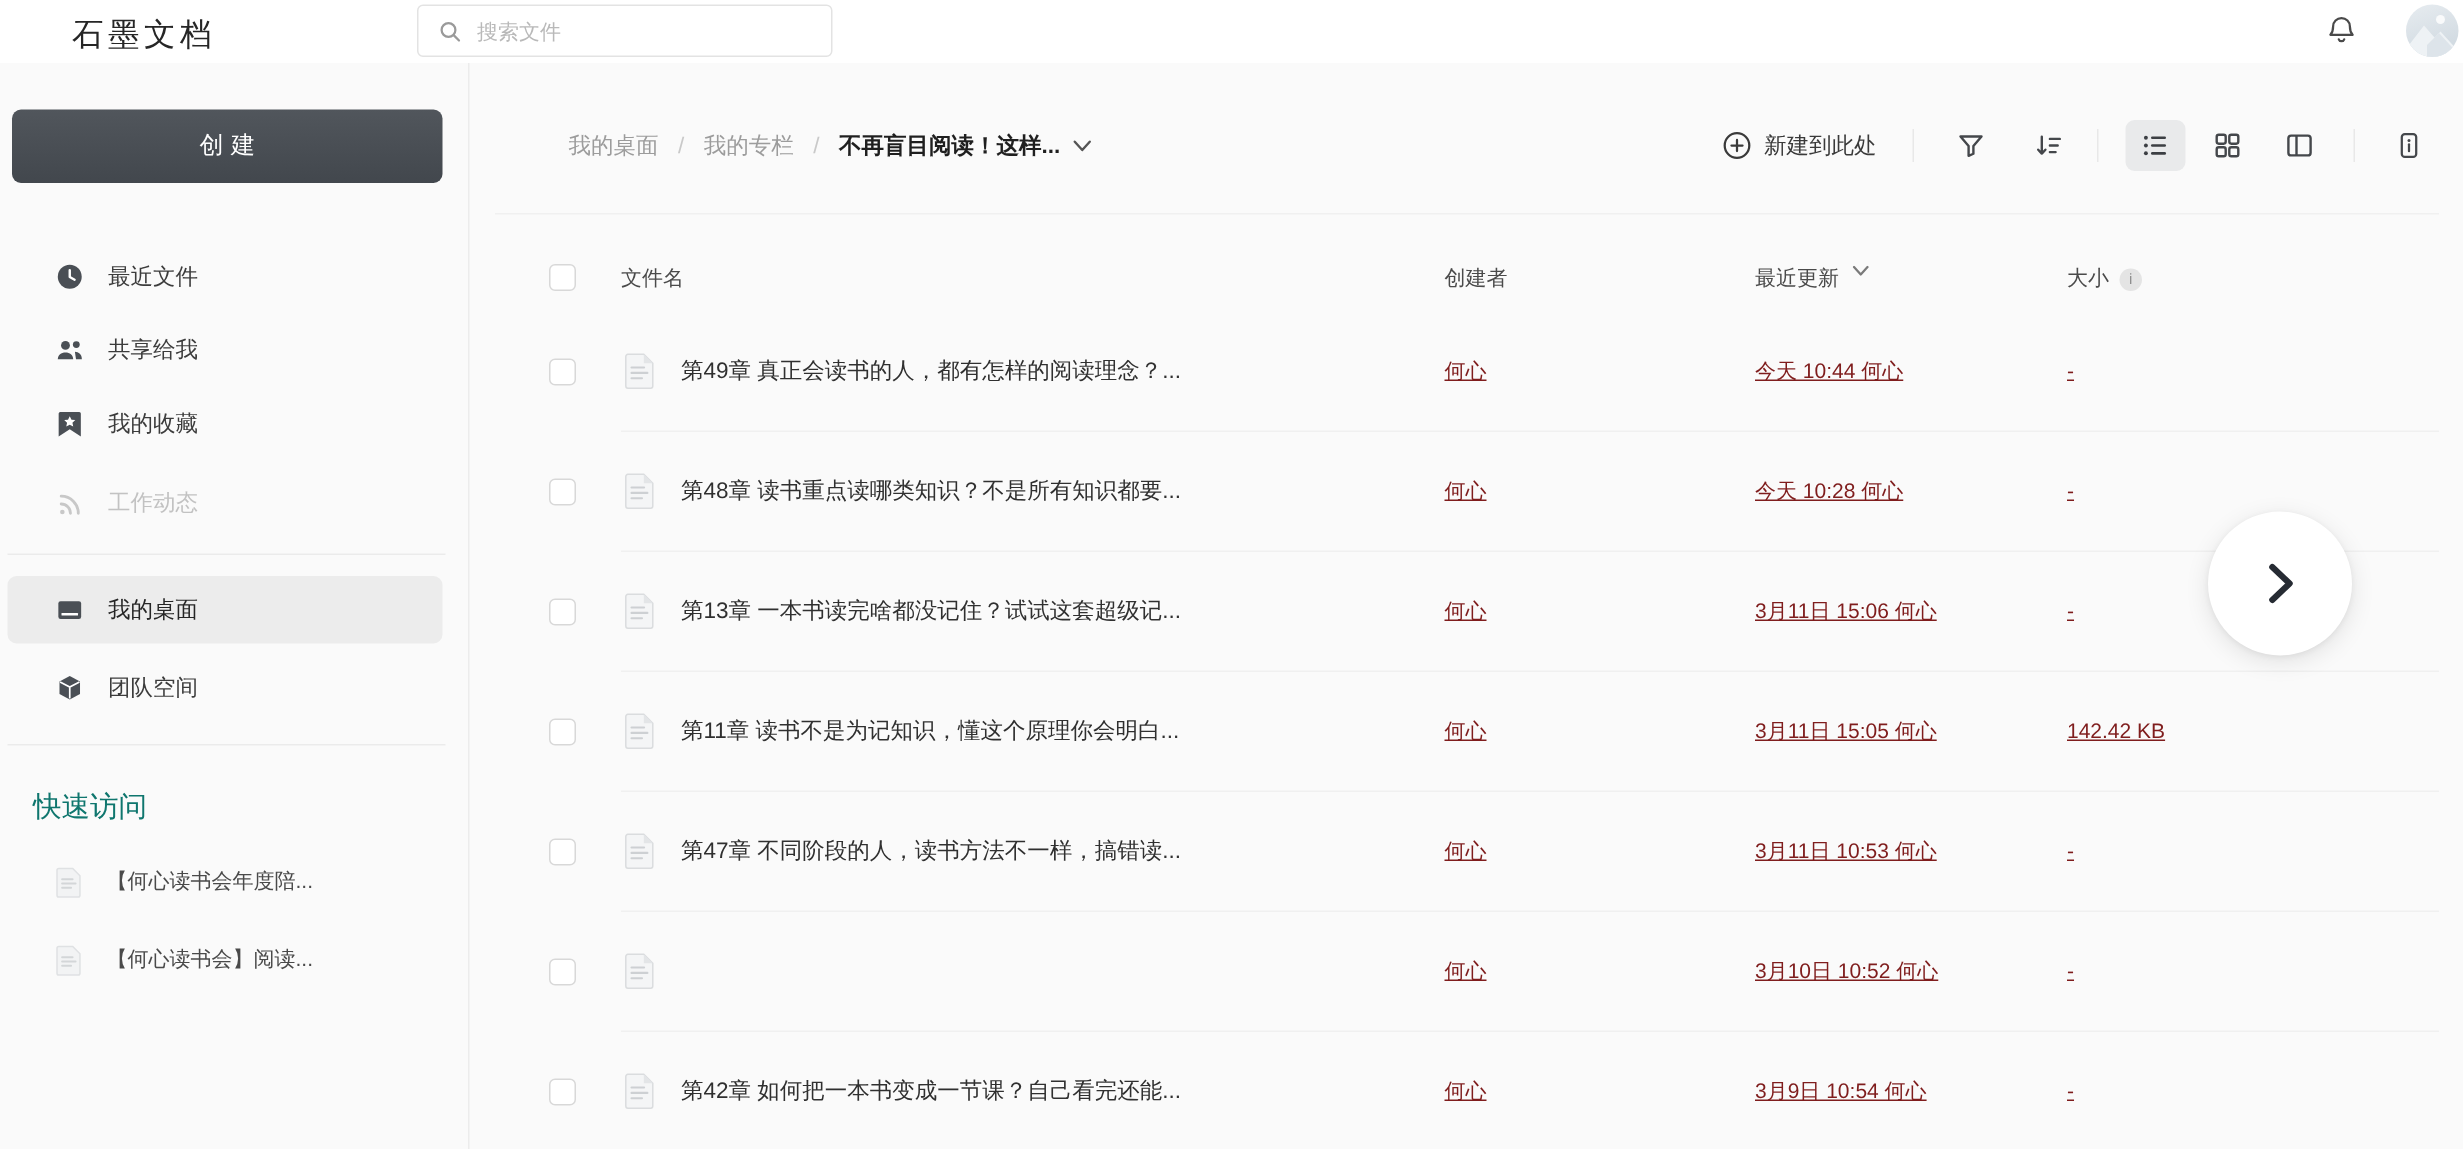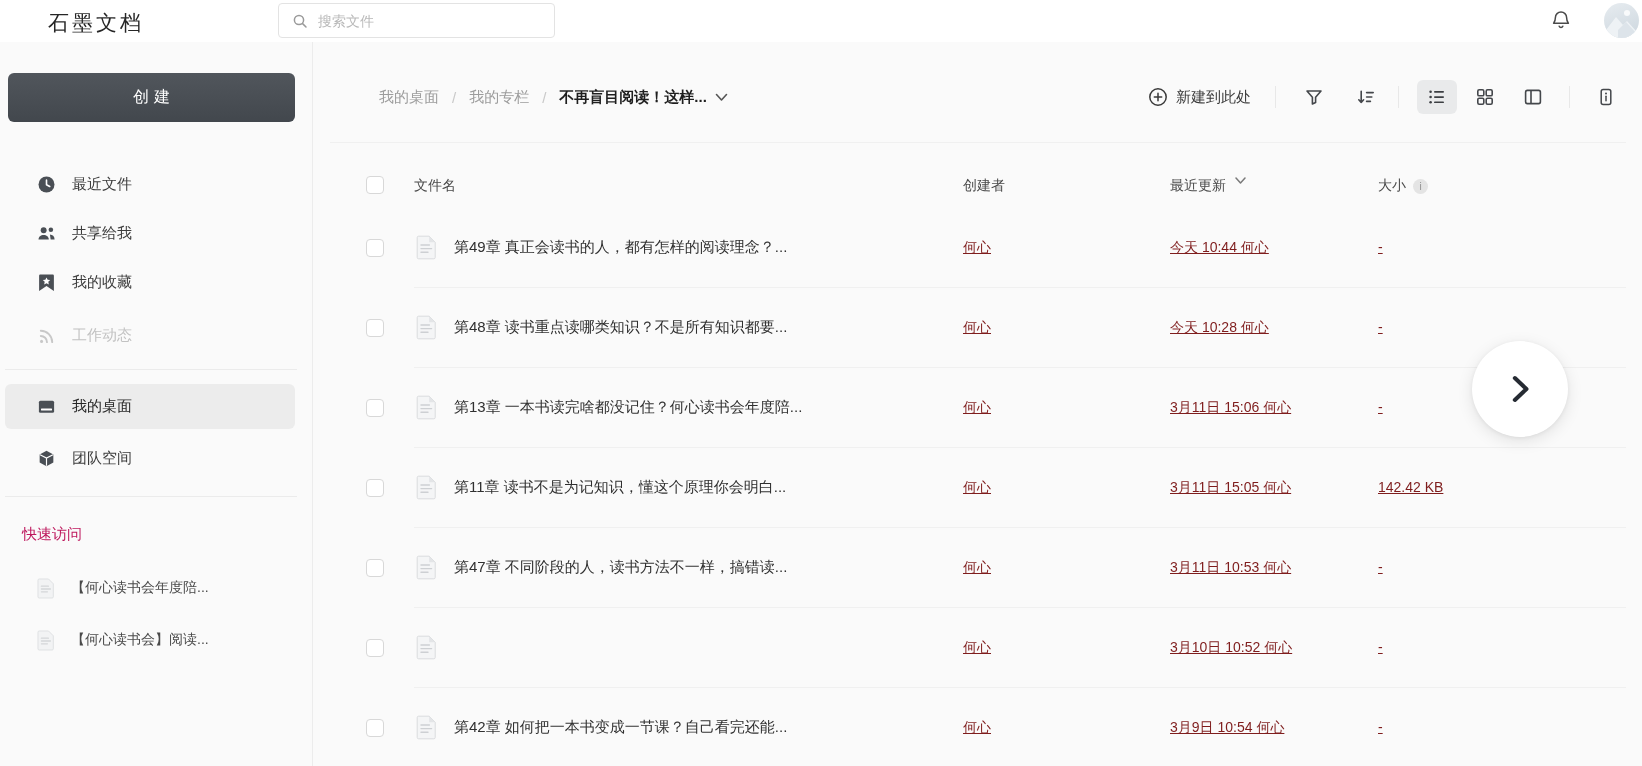--- a/index.html
+++ b/index.html
@@ -54,21 +54,21 @@
   }
   .nav-item {
     position:absolute; left:5px; width:290px; height:40px;
     display:flex; align-items:center; padding-left:31px; gap:16px;
     font-size:15px; color:#3c3c3c; border-radius:6px; cursor:pointer;
   }
   .nav-item.selected { background:#ececec; height:45px; color:#262626; }
   .nav-item.disabled { color:#c2c2c2; cursor:default; }
   .nav-icon { width:20px; height:20px; display:flex; align-items:center; justify-content:center; flex:none; }
   .side-divider { position:absolute; left:5px; width:292px; height:1px; background:#ebebeb; }
-  .section-label { position:absolute; left:22px; font-size:15px; color:#be185d; }
+  .section-label { position:absolute; left:22px; font-size:19px; color:#0f766e; }
   .quick-item {
     position:absolute; left:5px; width:290px; height:40px;
     display:flex; align-items:center; padding-left:31px; gap:15px;
     font-size:14px; color:#4a4a4a; border-radius:6px; cursor:pointer;
   }
 
   
   .main { position:absolute; top:42px; left:314px; width:1328px; bottom:0; }
 
   .breadcrumb {
@@ -381,21 +381,21 @@
 
   <div class="row has-line" style="top:326px">
     <div class="checkbox"></div>
     <span class="doc-ic">
       <svg width="21" height="25" viewBox="0 0 21 25">
           <path d="M2.6 1.2h10.6l6 6v15.2a1.4 1.4 0 0 1-1.4 1.4H2.6a1.4 1.4 0 0 1-1.4-1.4V2.6a1.4 1.4 0 0 1 1.4-1.4z" fill="#f4f5f6" stroke="#dadcde"></path>
           <path d="M13.2 1.2l6 6h-6z" fill="#e3e5e7"></path>
           <path d="M5 10h8.4M5 13.6h10.6M5 17.2h7" stroke="#cdd0d3" stroke-width="1.4" stroke-linecap="round"></path>
         </svg>
     </span>
-    <span class="cell-name">第13章 一本书读完啥都没记住？何心读书会年度陪...</span>
+    <span class="cell-name">第13章 一本书读完啥都没记住？试试这套超级记...</span>
     <span class="cell-meta cell-creator">何心</span>
     <span class="cell-meta cell-updated">3月11日 15:06 何心</span>
     <span class="cell-meta cell-size">-</span>
   </div>
 
   <div class="row has-line" style="top:406px">
     <div class="checkbox"></div>
     <span class="doc-ic">
       <svg width="21" height="25" viewBox="0 0 21 25">
           <path d="M2.6 1.2h10.6l6 6v15.2a1.4 1.4 0 0 1-1.4 1.4H2.6a1.4 1.4 0 0 1-1.4-1.4V2.6a1.4 1.4 0 0 1 1.4-1.4z" fill="#f4f5f6" stroke="#dadcde"></path>

